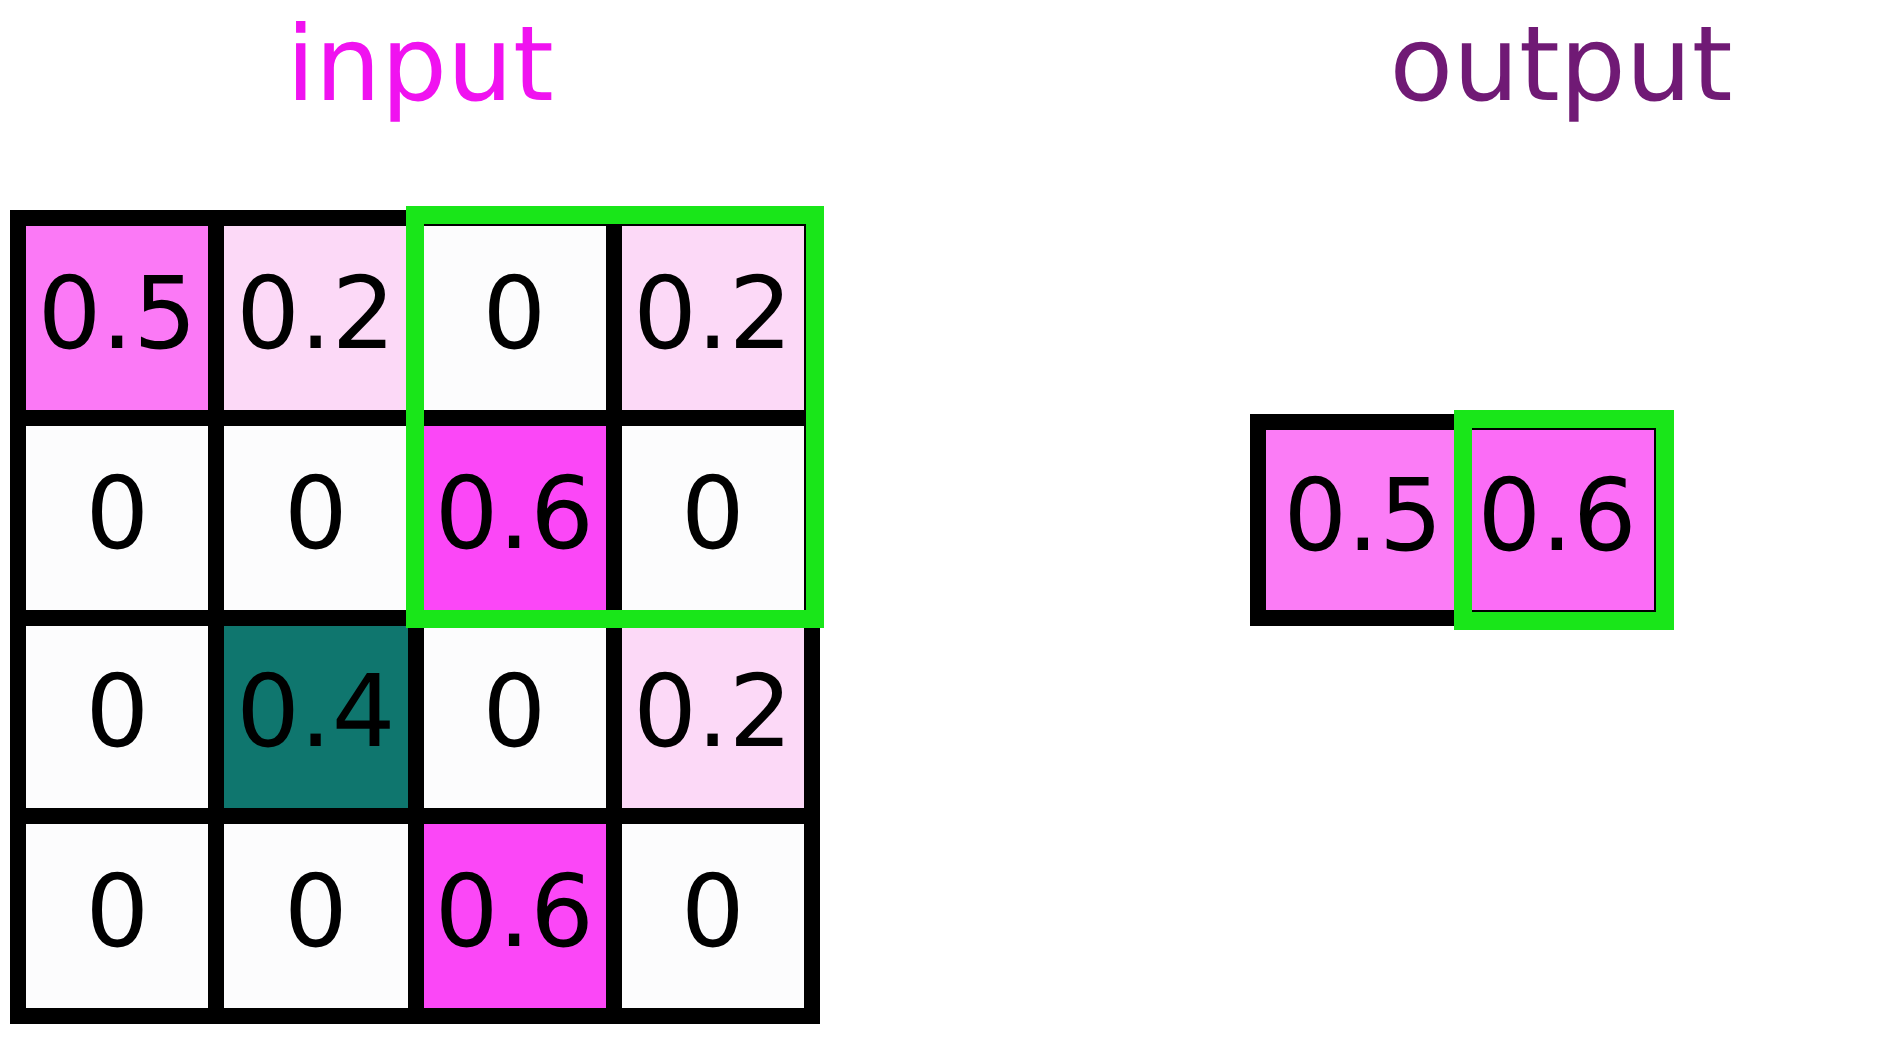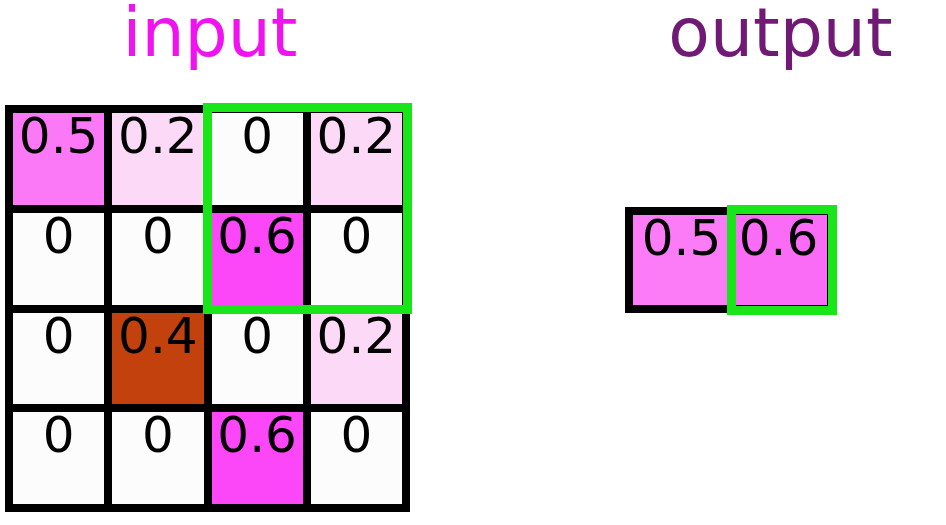--- a/index.html
+++ b/index.html
@@ -12,21 +12,21 @@
     height: 525px;
     position: relative;
     overflow: hidden;
     font-family: "DejaVu Sans", sans-serif;
   }
 
   
   .title {
     position: absolute;
     top: 2px;
-    font-size: 68px;
+    font-size: 52px;
     line-height: 62px;
     font-weight: 400;
     color: #f012f0;
     white-space: nowrap;
     letter-spacing: 0px;
   }
   #title-input  { left: 0px; width: 420px; text-align: center; }
   #title-output { left: 615px; width: 331px; text-align: center; }
 
   
@@ -41,20 +41,21 @@
     background: #000000;
     display: grid;
     grid-template-columns: repeat(4, 1fr);
     grid-template-rows: repeat(4, 1fr);
     gap: 8px;
     padding: 0px;
   }
   .cell {
     position: relative;
     display: flex;
+    align-items: center;
     justify-content: center;
     font-size: 50px;
     line-height: 50px;
     color: #000000;
     background: #fcfcfd;
     overflow: hidden;
   }
   .cell span {
     display: block;
     transform: translateY(-2px);
@@ -126,21 +127,21 @@
     </div>
     <div class="cell" style="background: rgb(251, 71, 247);">
       <span>0.6</span>
     </div>
     <div class="cell" style="background: rgb(252, 252, 253);">
       <span>0</span>
     </div>
     <div class="cell" style="background: rgb(252, 252, 253);">
       <span>0</span>
     </div>
-    <div class="cell" style="background: #c2410c;">
+    <div class="cell" style="background: #0f766e;">
       <span>0.4</span>
     </div>
     <div class="cell" style="background: rgb(252, 252, 253);">
       <span>0</span>
     </div>
     <div class="cell" style="background: rgb(252, 217, 247);">
       <span>0.2</span>
     </div>
     <div class="cell" style="background: rgb(252, 252, 253);">
       <span>0</span>

